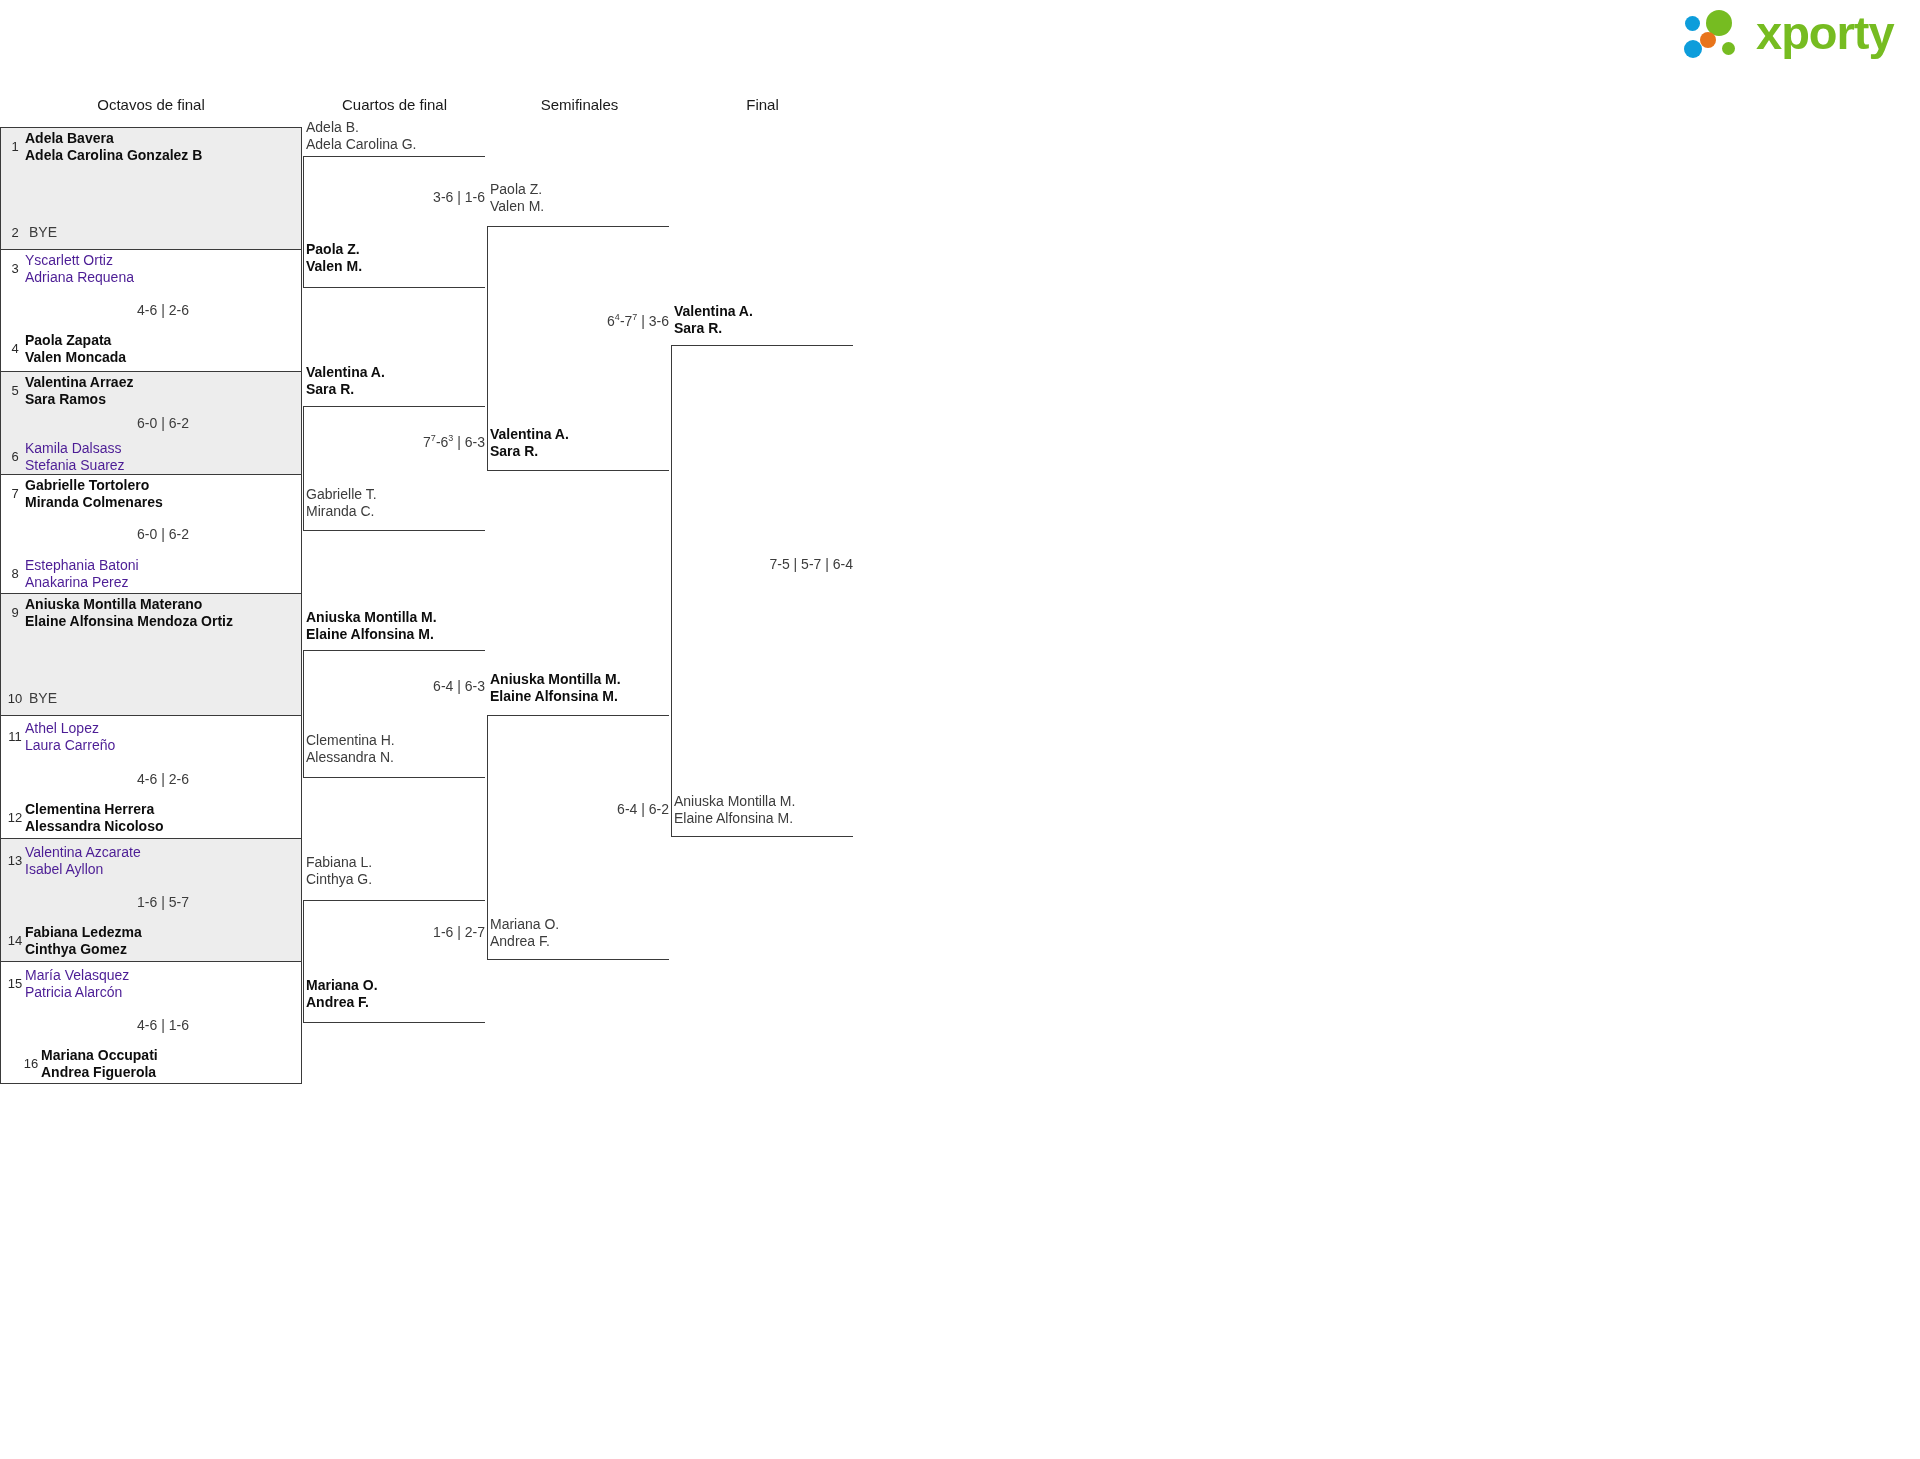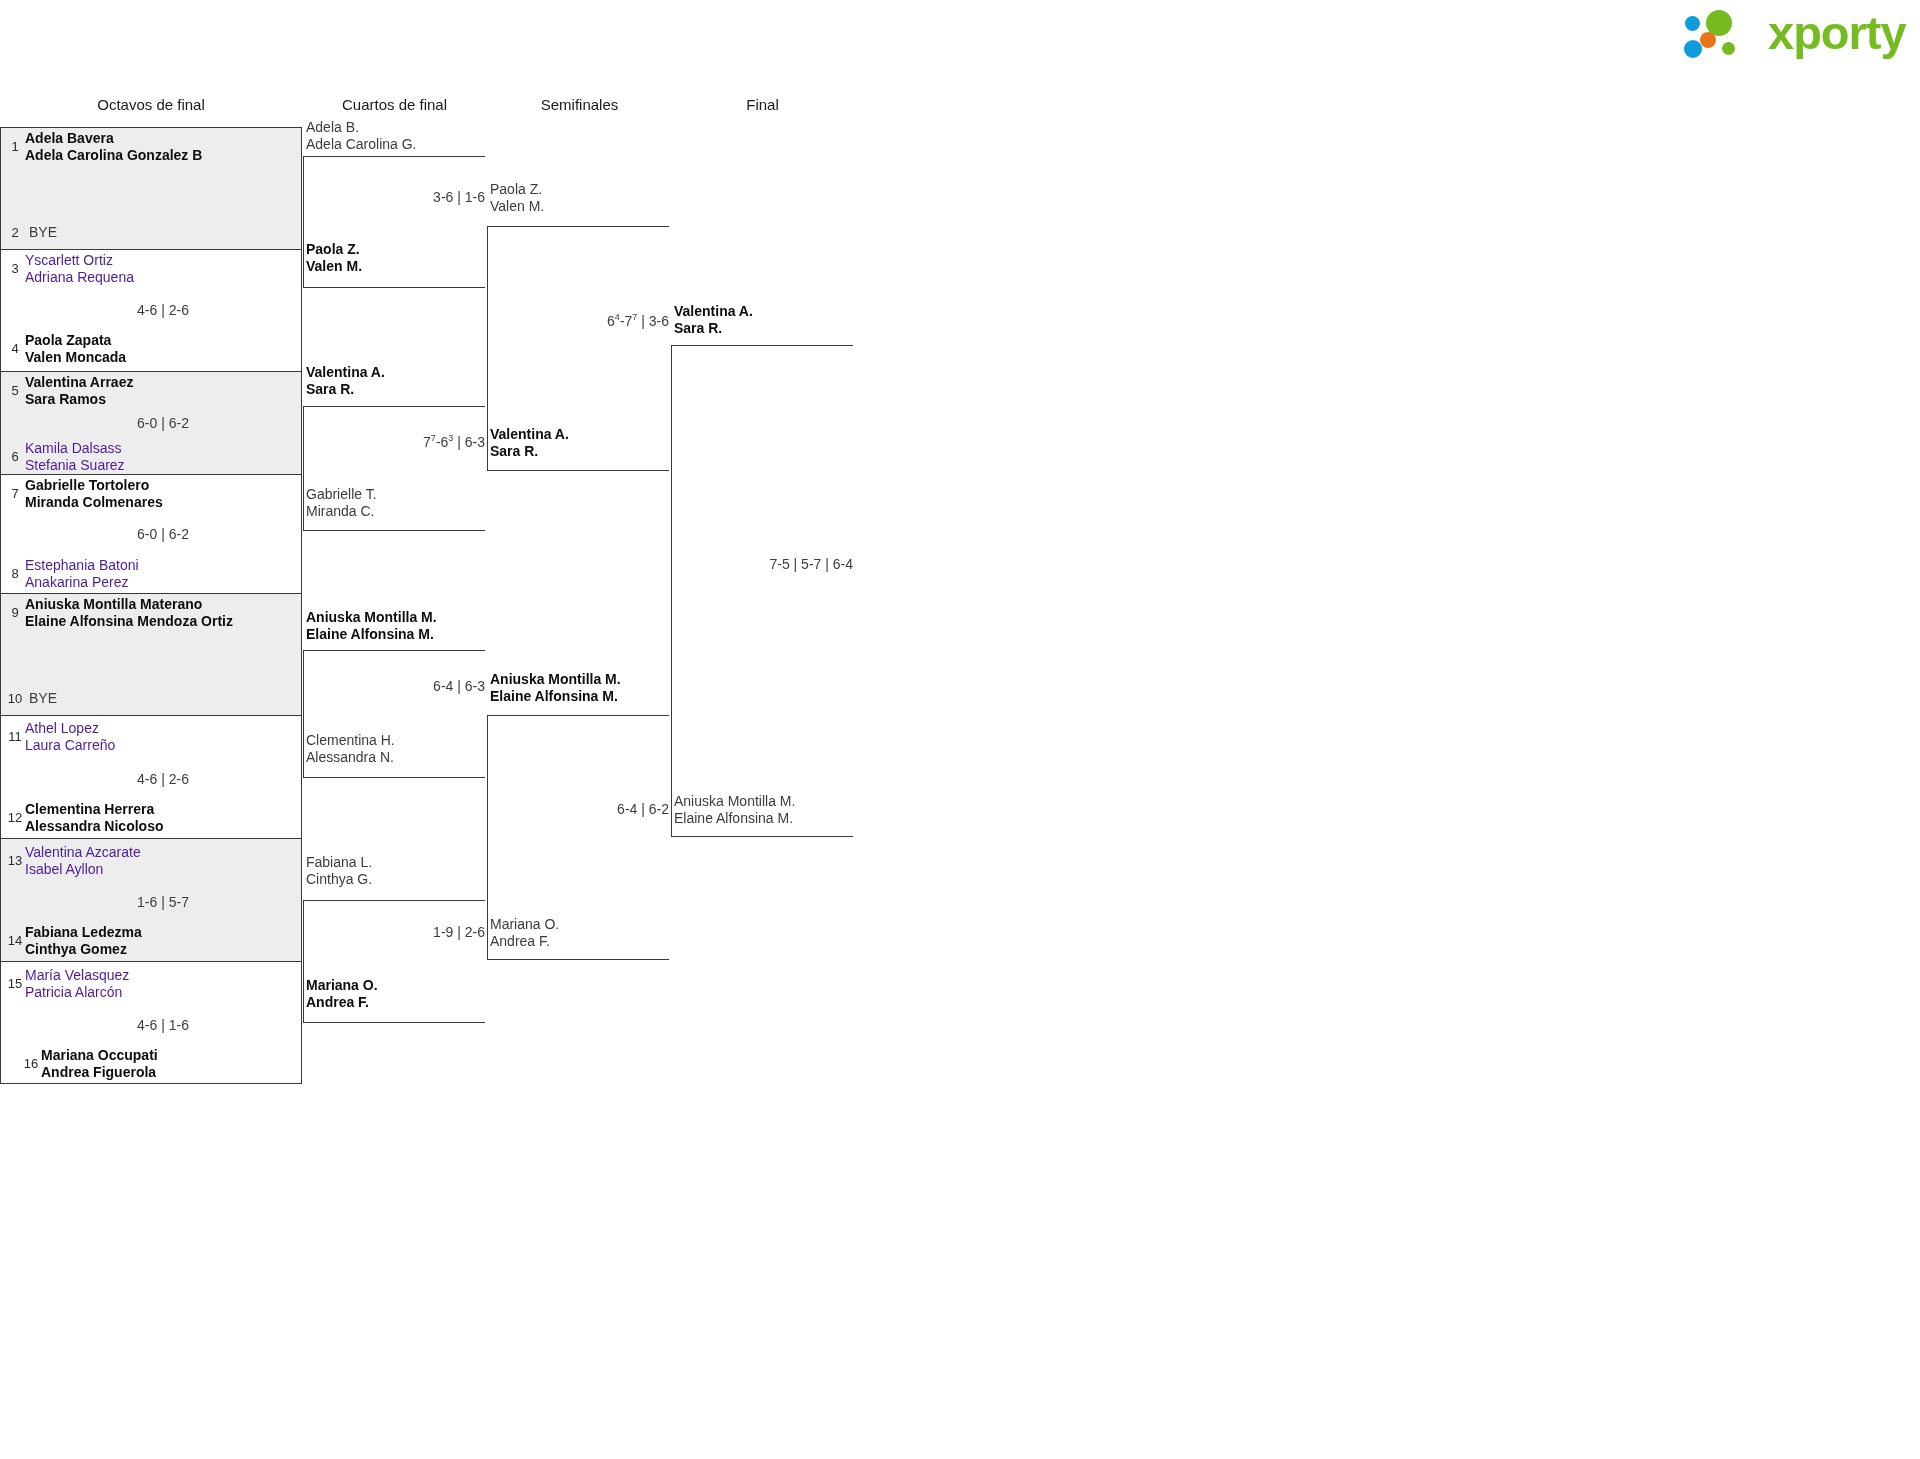--- a/index.html
+++ b/index.html
@@ -35,21 +35,21 @@
     position: absolute;
     right: 16px;
     top: 6px;
     width: 220px;
     height: 56px;
   }
   .logo-dots { position: absolute; left: 0; top: 4px; width: 62px; height: 48px; }
   .dot { position: absolute; border-radius: 50%; }
   .logo-word {
     position: absolute;
-    left: 84px;
+    left: 72px;
     top: -1px;
     font-size: 47px;
     line-height: 56px;
     font-weight: bold;
     letter-spacing: -1px;
   }
 
   
   .round-head {
     position: absolute;
@@ -327,21 +327,21 @@
     <span>Clementina H.</span><br>
     <span>Alessandra N.</span>
   </div>
 
   <div class="mlabel" style="left:306px; top:854px;">
     <span>Fabiana L.</span><br>
     <span>Cinthya G.</span>
   </div>
   <div class="mbox" style="left:303px; top:900px; width:182px; height:123px;"></div>
   <div class="mscore" style="left:303px; top:924px; width:182px;">
-    <span>1-9 | 2-6</span>
+    <span>1-6 | 2-7</span>
   </div>
   <div class="mlabel winner" style="left:306px; top:977px;">
     <span>Mariana O.</span><br>
     <span>Andrea F.</span>
   </div>
 
   <div class="mlabel" style="left:490px; top:181px;">
     <span>Paola Z.</span><br>
     <span>Valen M.</span>
   </div>

